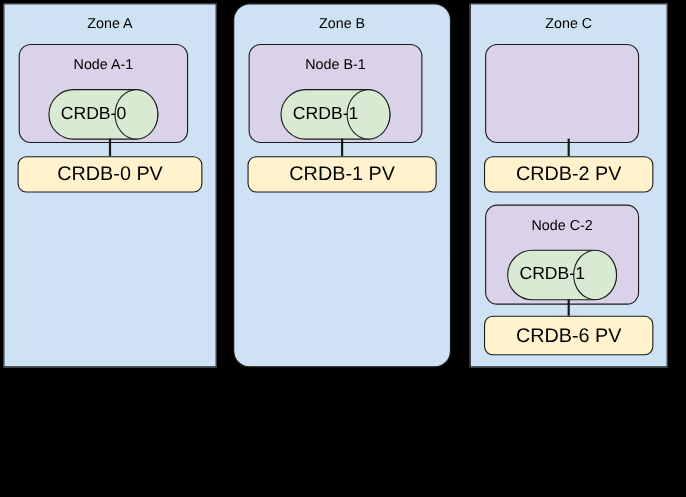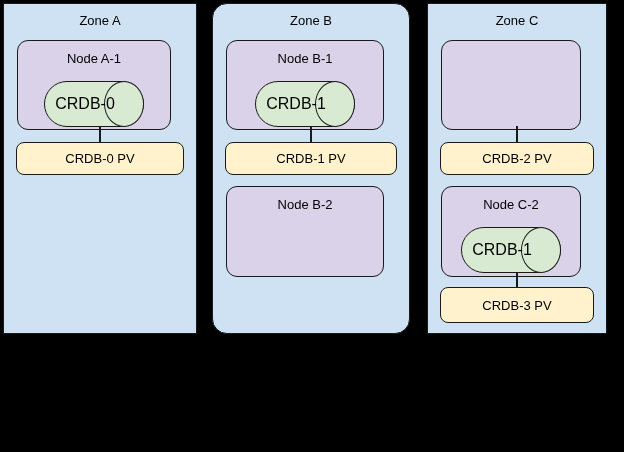--- a/index.html
+++ b/index.html
@@ -53,21 +53,21 @@
     background:var(--border_color, #1a1a1a);
   }
   .connector-row1 { top:122px; height:16px; }
   .connector-row2 { top:268px; height:15px; }
   .pv {
     position:absolute; left:12px; right:12px;
     background:var(--pv_fill, #fff2cc);
     border:1px solid var(--border_color, #1a1a1a);
     border-radius:8px; box-sizing:border-box;
     display:flex; align-items:center; justify-content:center;
-    font-size:13px;
+    font-size:18px;
   }
   .pv-row1 { top:138px; height:33px; }
   .pv-row2 { top:283px; height:36px; }
   .zone-a { left:3px;   width:194px; }
   .zone-b { left:212px; width:198px;border-radius:15px; }
   .zone-c { left:427px; width:180px; }
 </style>
 </head>
 <body>
 
@@ -90,35 +90,32 @@
     <div class="zone-title">Zone B</div>
     <div class="node node-row1">
       <div class="node-title">Node B-1</div>
       <div class="cylinder">
         <div class="cyl-cap"></div>
         <div class="cyl-label">CRDB-1</div>
       </div>
     </div>
     <div class="connector connector-row1"></div>
     <div class="pv pv-row1">CRDB-1 PV</div>
-    <div class="node node-row2">
-      <div class="node-title">Node B-2</div>
-    </div>
   </div>
 
   <div class="zone zone-c">
     <div class="zone-title">Zone C</div>
     <div class="node node-row1">
     </div>
     <div class="connector connector-row1"></div>
     <div class="pv pv-row1">CRDB-2 PV</div>
     <div class="node node-row2">
       <div class="node-title">Node C-2</div>
       <div class="cylinder">
         <div class="cyl-cap"></div>
         <div class="cyl-label">CRDB-1</div>
       </div>
     </div>
     <div class="connector connector-row2"></div>
-    <div class="pv pv-row2">CRDB-3 PV</div>
+    <div class="pv pv-row2">CRDB-6 PV</div>
   </div>
 
 </div>
 
 </body></html>

